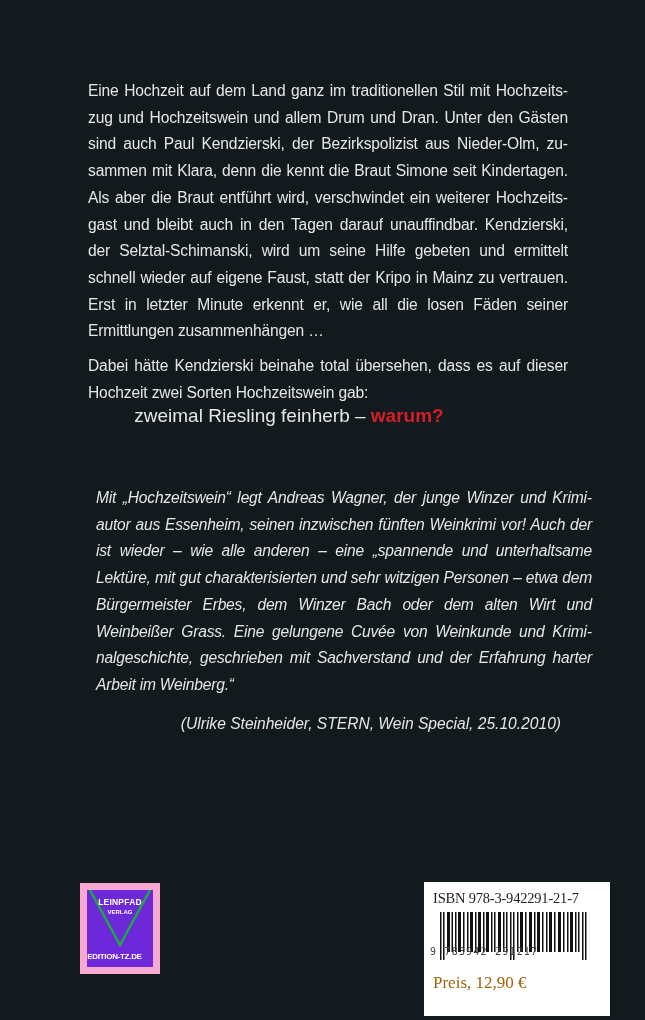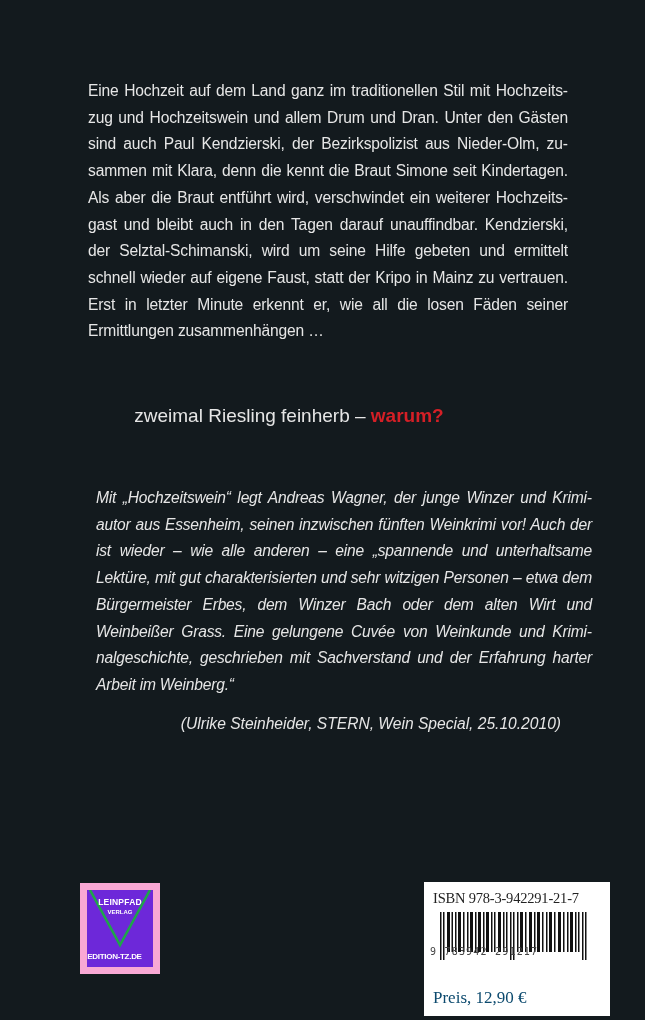--- a/index.html
+++ b/index.html
@@ -116,31 +116,32 @@
       position: absolute;
       left: 6px; top: 64px;
       font-family: "DejaVu Sans Mono", monospace;
       font-size: 10px;
       color: #444;
       letter-spacing: 1.2px;
       white-space: pre;
     }
     .price {
       position: absolute;
-      left: 9px; top: 106px;
+      left: 9px; top: 91px;
       font-family: "Liberation Serif", serif;
       font-size: 17px;
-      color: #0c4a6e;
+      color: #a16207;
     }
   </style>
 </head>
 <body>
 
 <div class="blurb">
   <p>Eine Hochzeit auf dem Land ganz im traditionellen Stil mit Hochzeits­zug und Hochzeitswein und allem Drum und Dran. Unter den Gästen sind auch Paul Kendzierski, der Bezirkspolizist aus Nieder-Olm, zu­sammen mit Klara, denn die kennt die Braut Simone seit Kindertagen. Als aber die Braut entführt wird, verschwindet ein weiterer Hochzeits­gast und bleibt auch in den Tagen darauf unauffindbar. Kendzierski, der Selztal-Schimanski, wird um seine Hilfe gebeten und ermittelt schnell wieder auf eigene Faust, statt der Kripo in Mainz zu vertrauen. Erst in letzter Minute erkennt er, wie all die losen Fäden seiner Ermittlungen zusammenhängen …</p>
+  <p>Dabei hätte Kendzierski beinahe total übersehen, dass es auf dieser Hochzeit zwei Sorten Hochzeitswein gab:</p>
 </div>
 
 <div class="tagline">
   <span>zweimal Riesling feinherb – </span><span class="accent">warum?</span>
 </div>
 
 <div class="review">
   <p>Mit „Hochzeitswein“ legt Andreas Wagner, der junge Winzer und Krimi­autor aus Essenheim, seinen inzwischen fünften Weinkrimi vor! Auch der ist wieder – wie alle anderen – eine „spannende und unterhaltsame Lektüre, mit gut charakterisierten und sehr witzigen Personen – etwa dem Bürgermeister Erbes, dem Winzer Bach oder dem alten Wirt und Weinbeißer Grass. Eine gelungene Cuvée von Weinkunde und Krimi­nalgeschichte, geschrieben mit Sachverstand und der Erfahrung harter Arbeit im Weinberg.“</p>
 </div>
 

